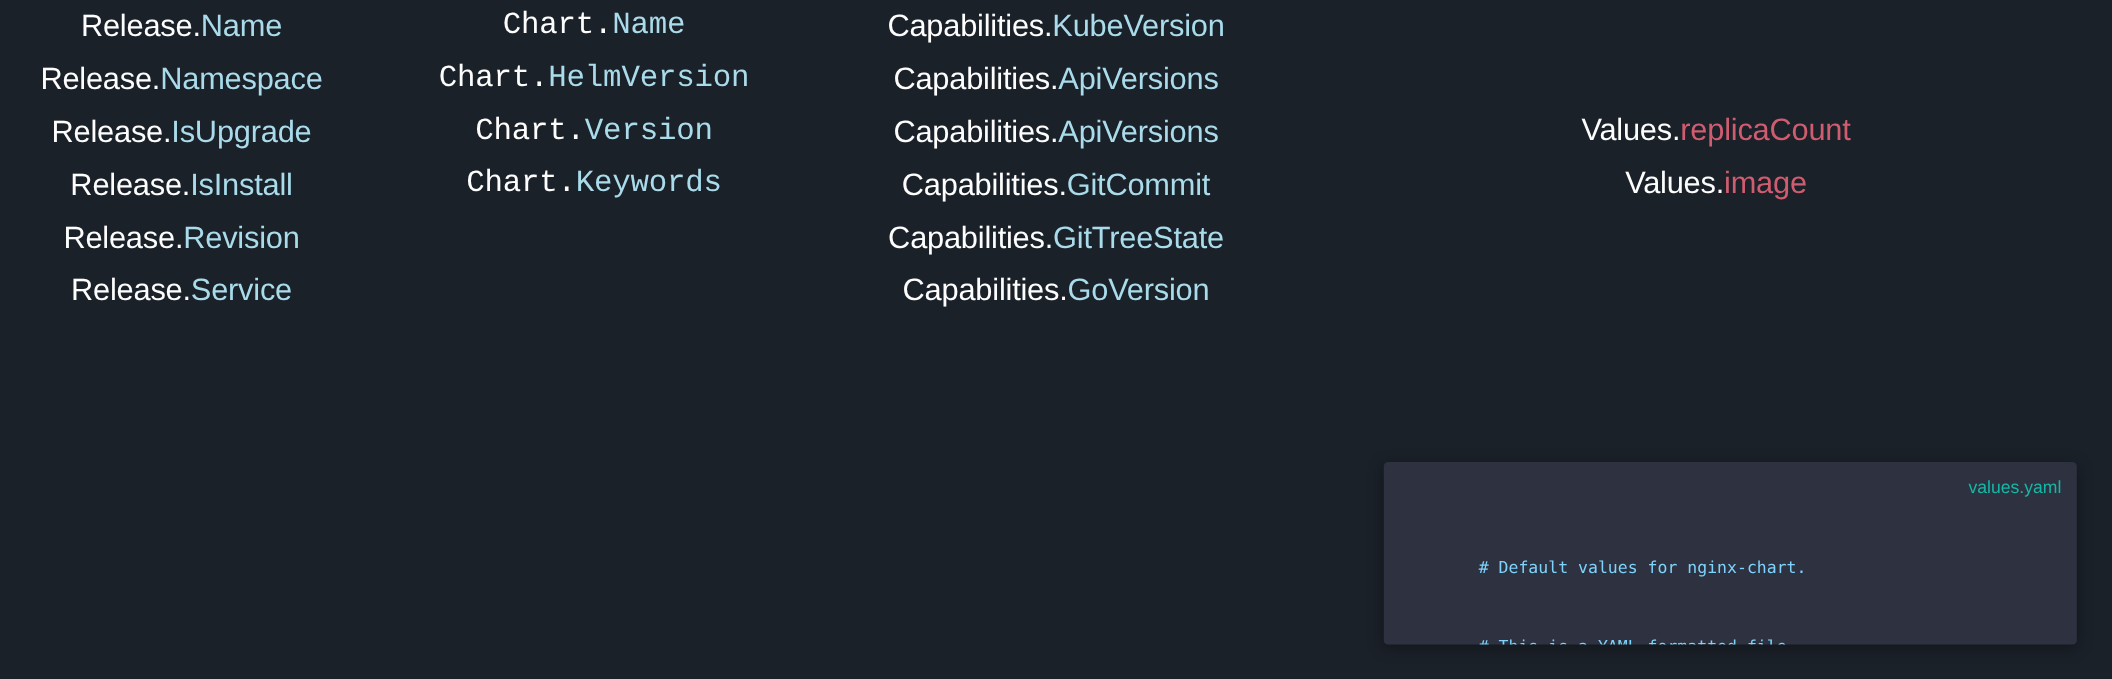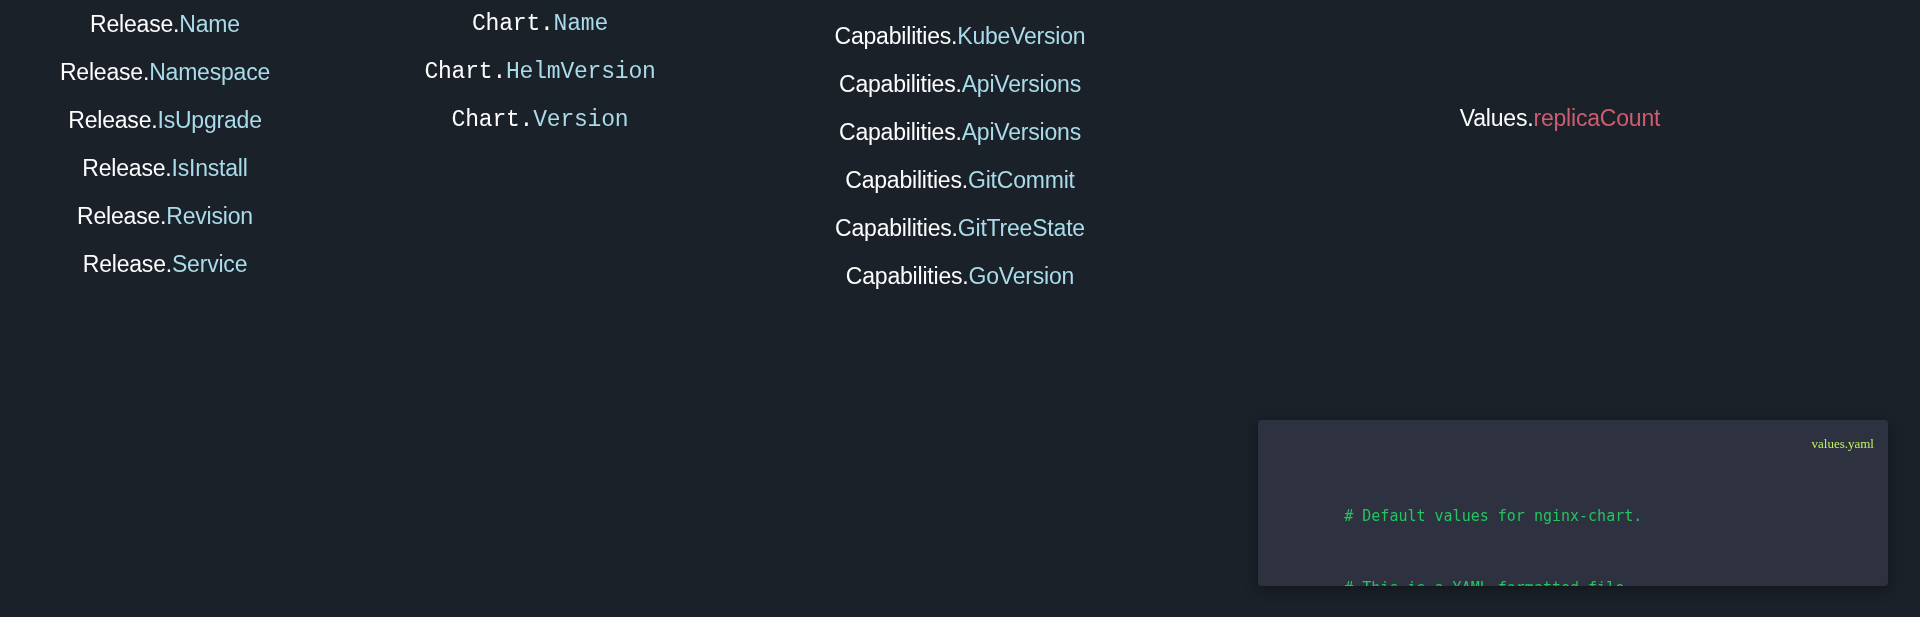--- a/index.html
+++ b/index.html
@@ -32,21 +32,21 @@
   }
 
   .obj-column {
     position: absolute;
     top: 0;
     text-align: center;
     white-space: nowrap;
   }
 
   .obj-row {
-    font-size: 23px;
+    font-size: 28px;
     line-height: 48px;
     height: 48px;
     color: #fdfdfd;
     letter-spacing: -0.2px;
     white-space: nowrap;
   }
 
   .obj-row .obj-prefix {
     color: #fdfdfd;
   }
@@ -56,21 +56,21 @@
   .obj-row .obj-prop {
     color: #a9dbea;
   }
   .obj-row.values .obj-prop {
     color: #cf5c6f;
   }
 
   
   #col-release   { left: 0px;    width: 330px; }
   #col-chart     { left: 360px;  width: 360px; font-family: Liberation Mono, monospace; }
-  #col-caps      { left: 770px;  width: 380px; margin-top: 12px; }
+  #col-caps      { left: 770px;  width: 380px; }
   #col-values    { left: 1250px; width: 620px; padding-top: 94px; }
 
   
   #code-panel {
     position: absolute;
     left: 1258px;
     top: 420px;
     width: 630px;
     height: 166px;
     background: #2e3240;
@@ -84,30 +84,30 @@
     left: 14px;
     top: 12px;
     right: 10px;
     font-family: "DejaVu Sans Mono", "Liberation Mono", monospace;
     font-size: 15px;
     line-height: 24px;
     white-space: pre;
   }
 
   .code-line { height: 24px; color: #d8d8e4; }
-  .comment { color: #22c55e; }
+  .comment { color: #7dd3fc; }
 
   #code-filename {
     position: absolute;
     right: 14px;
     top: 12px;
-    font-family: Liberation Serif, serif;
-    font-size: 13px;
+    font-family: Liberation Sans, sans-serif;
+    font-size: 16px;
     line-height: 24px;
-    color: #bef264;
+    color: #14b8a6;
     white-space: pre;
   }
 </style>
 </head>
 <body>
 
 <div id="slide">
 
   <div class="columns">
 
@@ -135,20 +135,23 @@
     <div class="obj-column" id="col-chart">
       <div class="obj-row">
         <span class="obj-prefix">Chart</span><span class="obj-dot">.</span><span class="obj-prop">Name</span>
       </div>
       <div class="obj-row">
         <span class="obj-prefix">Chart</span><span class="obj-dot">.</span><span class="obj-prop">HelmVersion</span>
       </div>
       <div class="obj-row">
         <span class="obj-prefix">Chart</span><span class="obj-dot">.</span><span class="obj-prop">Version</span>
       </div>
+      <div class="obj-row">
+        <span class="obj-prefix">Chart</span><span class="obj-dot">.</span><span class="obj-prop">Keywords</span>
+      </div>
     </div>
 
     <div class="obj-column" id="col-caps">
       <div class="obj-row">
         <span class="obj-prefix">Capabilities</span><span class="obj-dot">.</span><span class="obj-prop">KubeVersion</span>
       </div>
       <div class="obj-row">
         <span class="obj-prefix">Capabilities</span><span class="obj-dot">.</span><span class="obj-prop">ApiVersions</span>
       </div>
       <div class="obj-row">
@@ -161,20 +164,23 @@
         <span class="obj-prefix">Capabilities</span><span class="obj-dot">.</span><span class="obj-prop">GitTreeState</span>
       </div>
       <div class="obj-row">
         <span class="obj-prefix">Capabilities</span><span class="obj-dot">.</span><span class="obj-prop">GoVersion</span>
       </div>
     </div>
 
     <div class="obj-column" id="col-values">
       <div class="obj-row values">
         <span class="obj-prefix">Values</span><span class="obj-dot">.</span><span class="obj-prop">replicaCount</span>
+      </div>
+      <div class="obj-row values">
+        <span class="obj-prefix">Values</span><span class="obj-dot">.</span><span class="obj-prop">image</span>
       </div>
     </div>
 
   </div>
 
   <div id="code-panel">
     <div class="code-body">
       <div class="code-line">
         <span class="comment"># Default values for nginx-chart.</span>
       </div>

